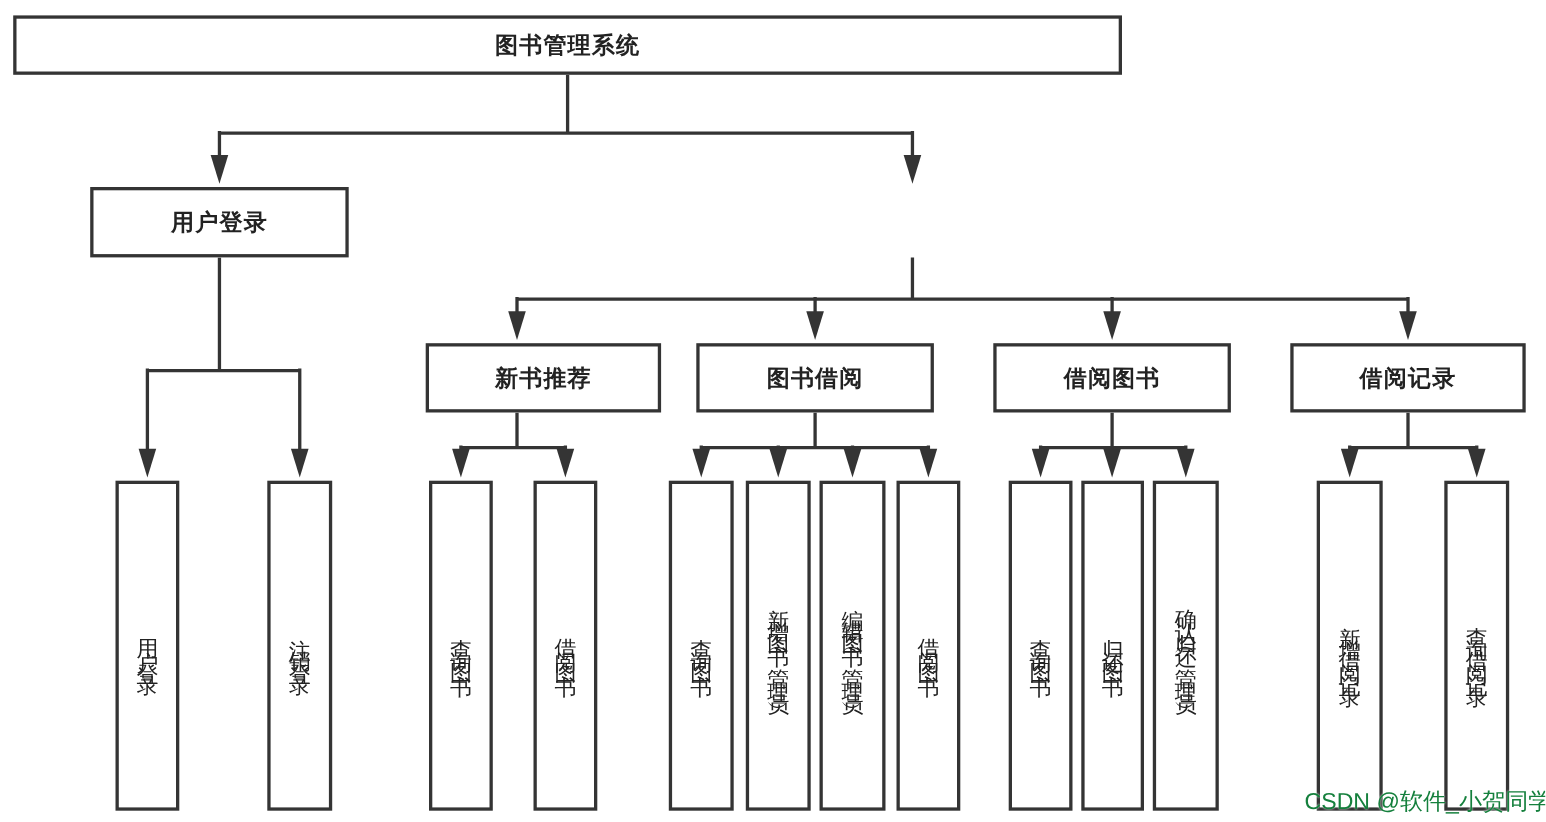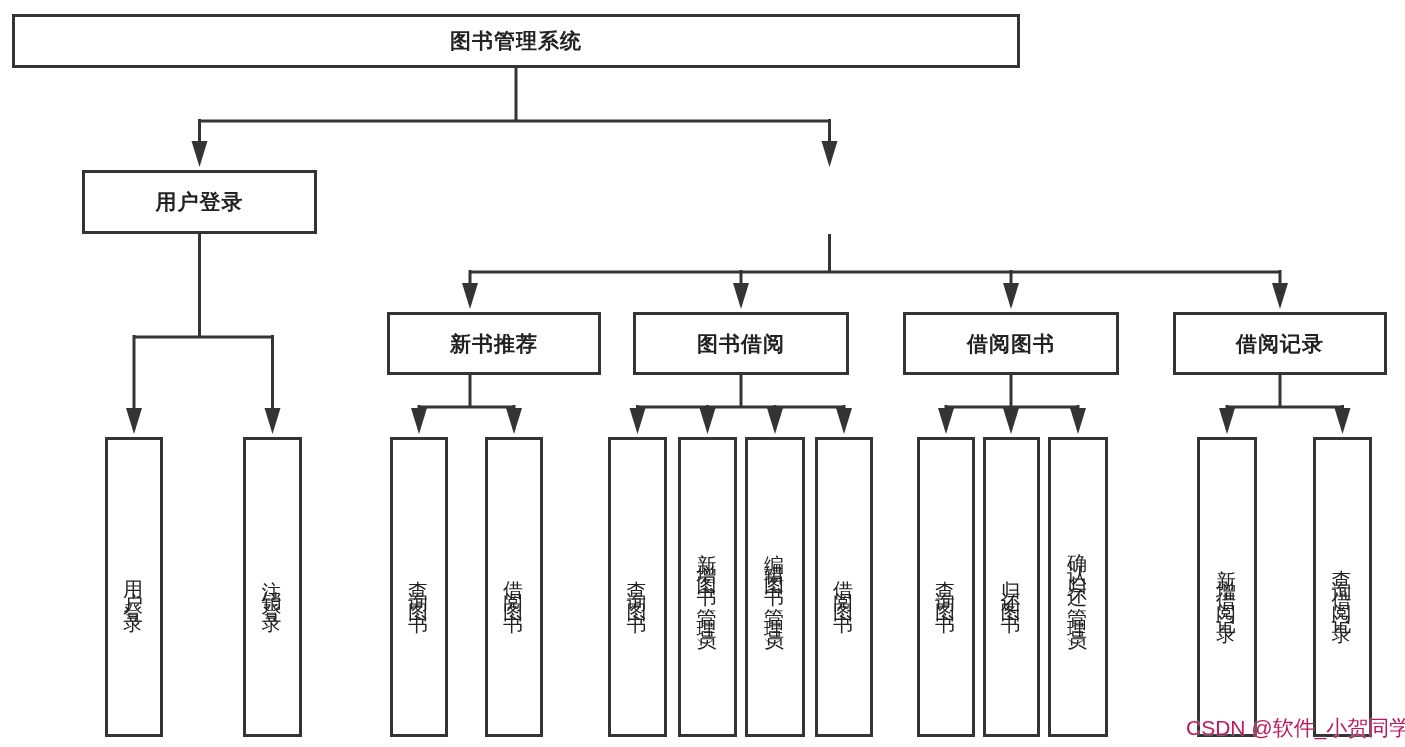--- a/index.html
+++ b/index.html
@@ -34,21 +34,21 @@
     letter-spacing: 11px;
     color: #222222;
     white-space: nowrap;
   }
   .watermark {
     position: absolute;
     top: 714px;
     left: 1186px;
     width: 210px;
     font-size: 21px;
-    color: #be185d;
+    color: #15803d;
     text-shadow: 0 0 2px #ffffff;
     white-space: nowrap;
     z-index: 5;
   }
 </style>
 </head>
 <body>
 
 <div class="canvas">
 

